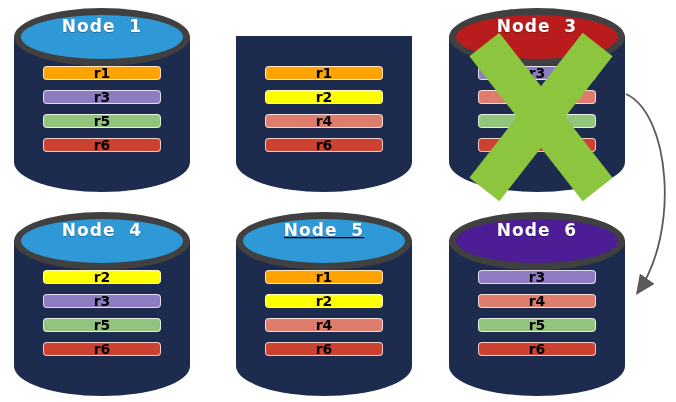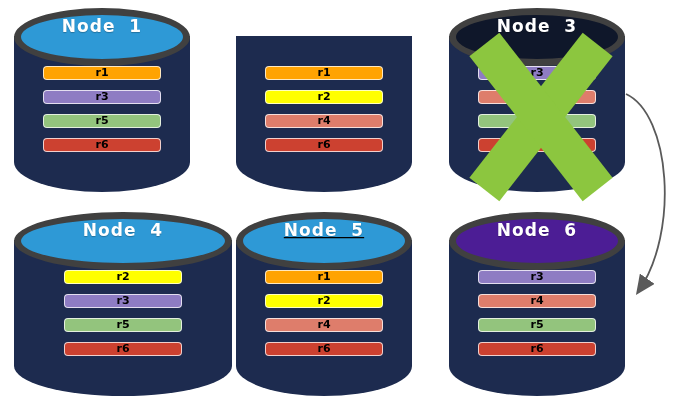--- a/index.html
+++ b/index.html
@@ -66,21 +66,21 @@
     margin: 0 auto 10px auto;
     border-radius: 4px;
     border: 1px solid rgba(255,255,255,0.75);
     box-sizing: border-box;
     display: flex;
     align-items: center;
     justify-content: center;
   }
   .bar-label {
     color: #000000;
-    font-size: 11px;
+    font-size: 14px;
     font-weight: bold;
     line-height: 12px;
   }
   .cross {
     position: absolute;
     left: 36px;
     top: 38px;
     width: 112px;
     height: 142px;
     z-index: 6;
@@ -142,21 +142,21 @@
           <span class="bar-label">r4</span>
         </div>
       <div class="bar" style="background: rgb(204, 65, 48);">
           <span class="bar-label">r6</span>
         </div>
     </div>
   </div>
 
   <div class="node" style="left:449px; top:8px;">
     <div class="cyl-body" style="background: rgb(29, 43, 79);"></div>
-    <div class="cyl-top" style="background: #0f172a;">
+    <div class="cyl-top" style="background: #b91c1c;">
       <span class="node-title">Node 3</span>
     </div>
     <div class="bars">
       <div class="bar" style="background: rgb(142, 124, 195);">
           <span class="bar-label">r3</span>
         </div>
       <div class="bar" style="background: rgb(222, 125, 107);">
           <span class="bar-label"></span>
         </div>
       <div class="bar" style="background: rgb(147, 196, 125);">
@@ -165,21 +165,21 @@
       <div class="bar" style="background: rgb(204, 65, 48);">
           <span class="bar-label"></span>
         </div>
     </div>
     <div class="cross">
       <div class="cross-stroke stroke-a" style="background: rgb(140, 198, 63);"></div>
       <div class="cross-stroke stroke-b" style="background: rgb(140, 198, 63);"></div>
     </div>
   </div>
 
-  <div class="node" style="left:14px; top:212px;padding-left:42px;">
+  <div class="node" style="left:14px; top:212px;">
     <div class="cyl-body" style="background: rgb(29, 43, 79);"></div>
     <div class="cyl-top" style="background: rgb(46, 153, 214);">
       <span class="node-title">Node 4</span>
     </div>
     <div class="bars">
       <div class="bar" style="background: rgb(255, 255, 0);">
           <span class="bar-label">r2</span>
         </div>
       <div class="bar" style="background: rgb(142, 124, 195);">
           <span class="bar-label">r3</span>

